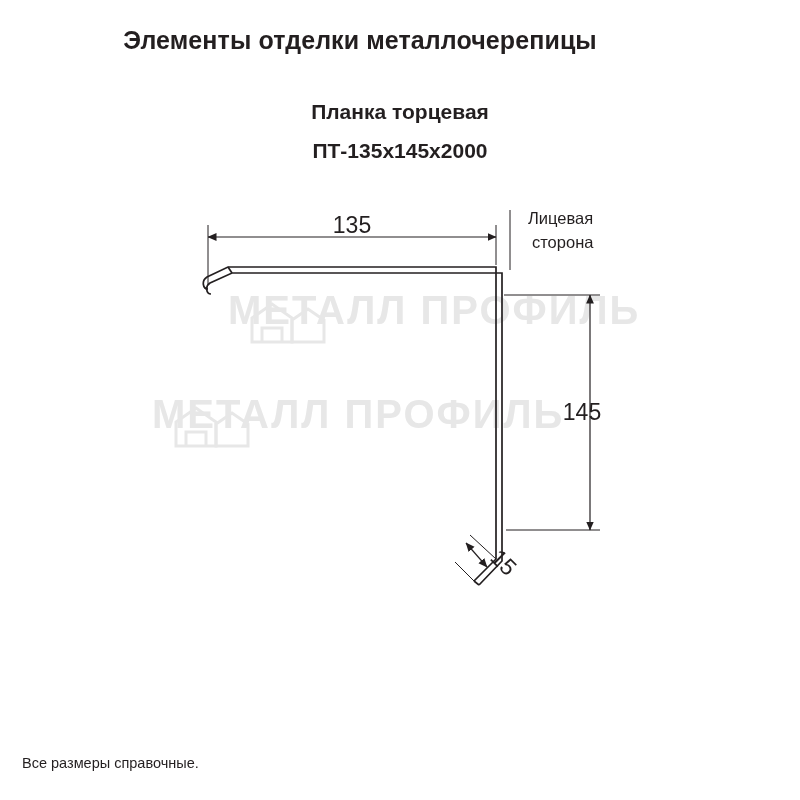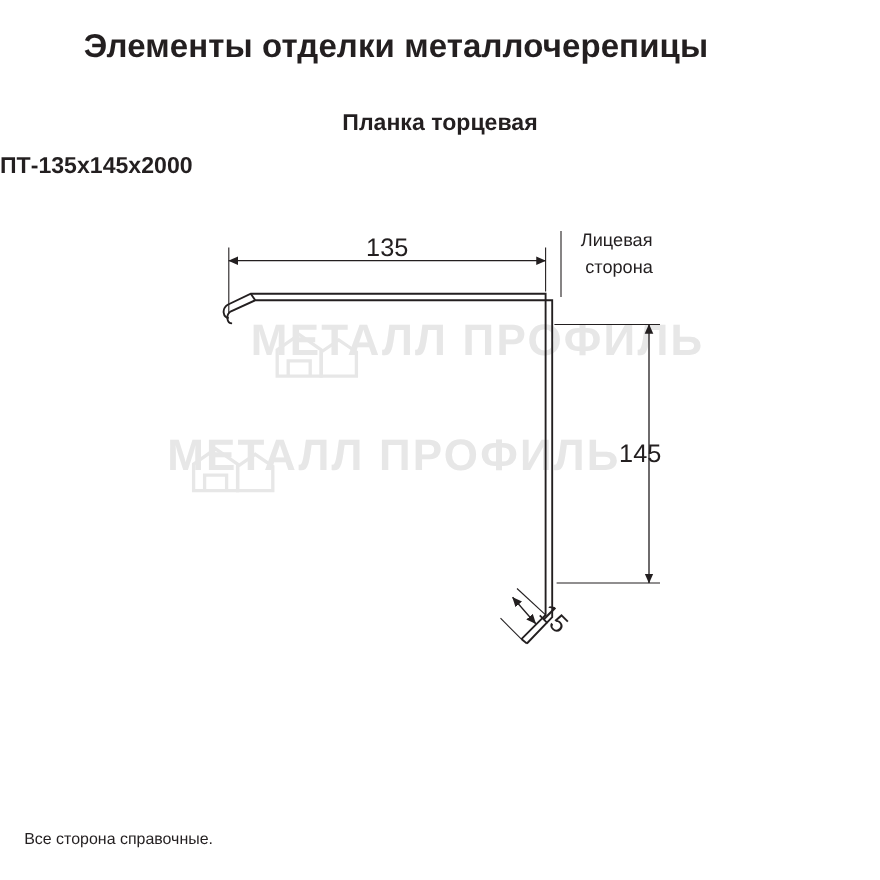--- a/index.html
+++ b/index.html
@@ -21,41 +21,41 @@
     inset: 0;
   }
 
   
   .title {
     position: absolute;
     top: 26px;
     left: 0;
     width: 720px;
     text-align: center;
-    font-size: 30px;
+    font-size: 25px;
     font-weight: bold;
     letter-spacing: 0.1px;
     color: #231f20;
   }
   .subtitle {
     position: absolute;
     top: 100px;
     left: 0;
     width: 800px;
     text-align: center;
     font-size: 21px;
     font-weight: bold;
     color: #231f20;
   }
   .code {
     position: absolute;
     top: 139px;
     left: 0;
     width: 800px;
-    text-align: left;
+    text-align: center;
     font-size: 21px;
     font-weight: bold;
     color: #231f20;
   }
 
   
   .watermark {
     position: absolute;
     color: #e7e7e7;
     font-weight: bold;
@@ -185,16 +185,16 @@
 
     <g>
       <line x1="510" y1="40" x2="510" y2="100" stroke="#231f20" stroke-width="1"></line>
       <text x="528" y="54" font-family="Liberation Sans, sans-serif" font-size="16.5" fill="#231f20">Лицевая</text>
       <text x="532" y="78" font-family="Liberation Sans, sans-serif" font-size="16.5" fill="#231f20">сторона</text>
     </g>
 
   </svg>
 
   <div class="notes">
-    <div>Все сторона справочные.</div>
+    <div>Все размеры справочные.</div>
   </div>
 
 </div>
 
 </body></html>

